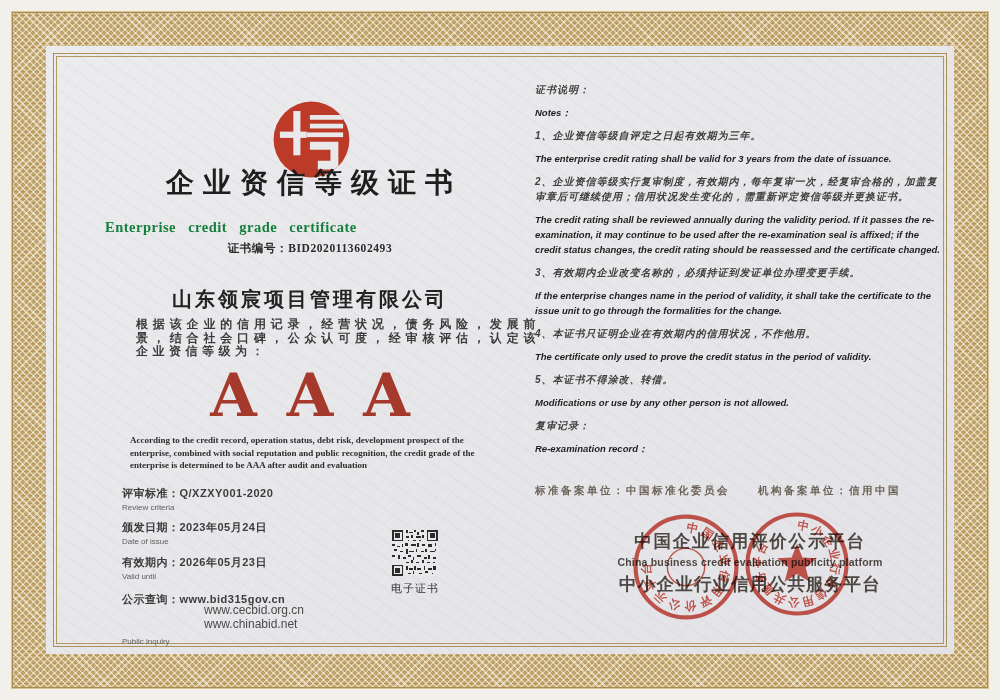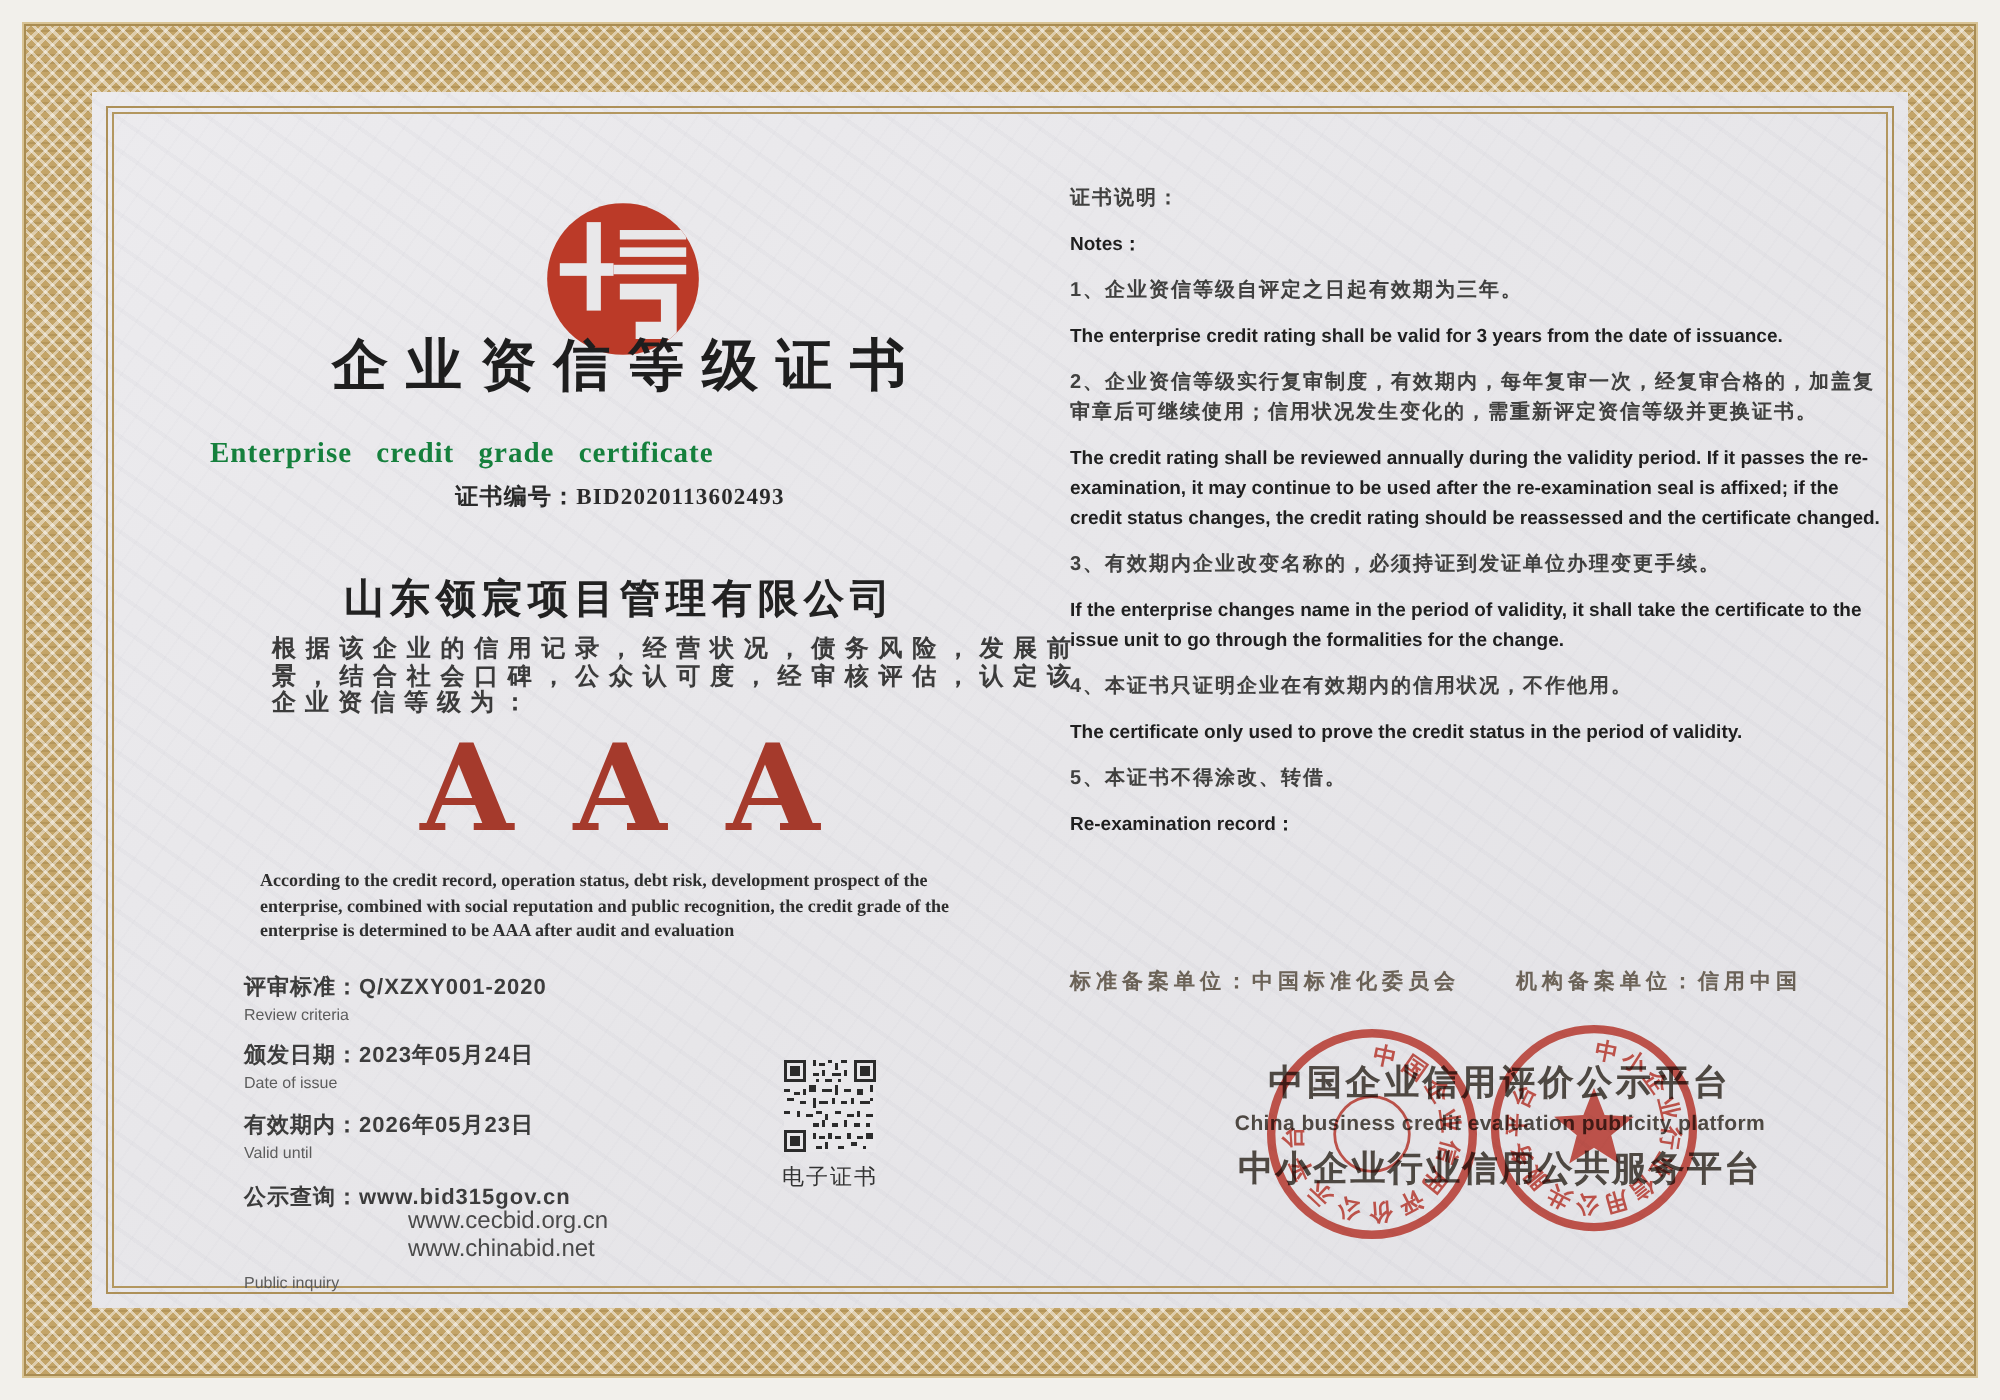--- a/index.html
+++ b/index.html
@@ -81,21 +81,21 @@
   .url-stack{position:absolute;left:204px;font-size:12px;color:#4a4a4a;line-height:14px;}
   .f-inquiry .row{display:inline-block;}
   .f-inquiry .sub{margin-top:30px;}
 
   .qr-wrap{position:absolute;left:392px;top:530px;width:46px;height:46px;}
   .qr-label{position:absolute;left:377px;top:581px;width:76px;text-align:center;
     font-size:11px;color:#333;letter-spacing:1px;}
 
   
   .notes{
-    position:absolute;left:535px;top:92px;width:412px;
+    position:absolute;left:535px;top:82px;width:412px;font-style:italic;
   }
   .notes p{margin:0 0 8px 0;}
   .notes .cn{font-size:10px;color:#40403f;letter-spacing:1px;line-height:15px;font-weight:600;}
   .notes .en{font-size:9.5px;color:#1f1f1f;line-height:15px;font-weight:bold;}
   .registration{
     position:absolute;left:535px;top:484px;width:412px;
     display:flex;gap:28px;
     font-size:10.5px;letter-spacing:2.5px;color:#6b6257;font-weight:600;white-space:nowrap;
   }
   .platform{position:absolute;left:540px;top:529px;width:420px;text-align:center;color:#4e4842;}
@@ -239,20 +239,22 @@
     <p class="en">Notes：</p>
     <p class="cn">1、企业资信等级自评定之日起有效期为三年。</p>
     <p class="en">The enterprise credit rating shall be valid for 3 years from the date of issuance.</p>
     <p class="cn">2、企业资信等级实行复审制度，有效期内，每年复审一次，经复审合格的，加盖复审章后可继续使用；信用状况发生变化的，需重新评定资信等级并更换证书。</p>
     <p class="en">The credit rating shall be reviewed annually during the validity period. If it passes the re-examination, it may continue to be used after the re-examination seal is affixed; if the credit status changes, the credit rating should be reassessed and the certificate changed.</p>
     <p class="cn">3、有效期内企业改变名称的，必须持证到发证单位办理变更手续。</p>
     <p class="en">If the enterprise changes name in the period of validity, it shall take the certificate to the issue unit to go through the formalities for the change.</p>
     <p class="cn">4、本证书只证明企业在有效期内的信用状况，不作他用。</p>
     <p class="en">The certificate only used to prove the credit status in the period of validity.</p>
     <p class="cn">5、本证书不得涂改、转借。</p>
+    <p class="en">Modifications or use by any other person is not allowed.</p>
+    <p class="cn">复审记录：</p>
     <p class="en">Re-examination record：</p>
   </div>
 
   <div class="registration">
     <span>标准备案单位：中国标准化委员会</span>
     <span>机构备案单位：信用中国</span>
   </div>
 
   <div class="platform">
     <div class="p-cn1">中国企业信用评价公示平台</div>

